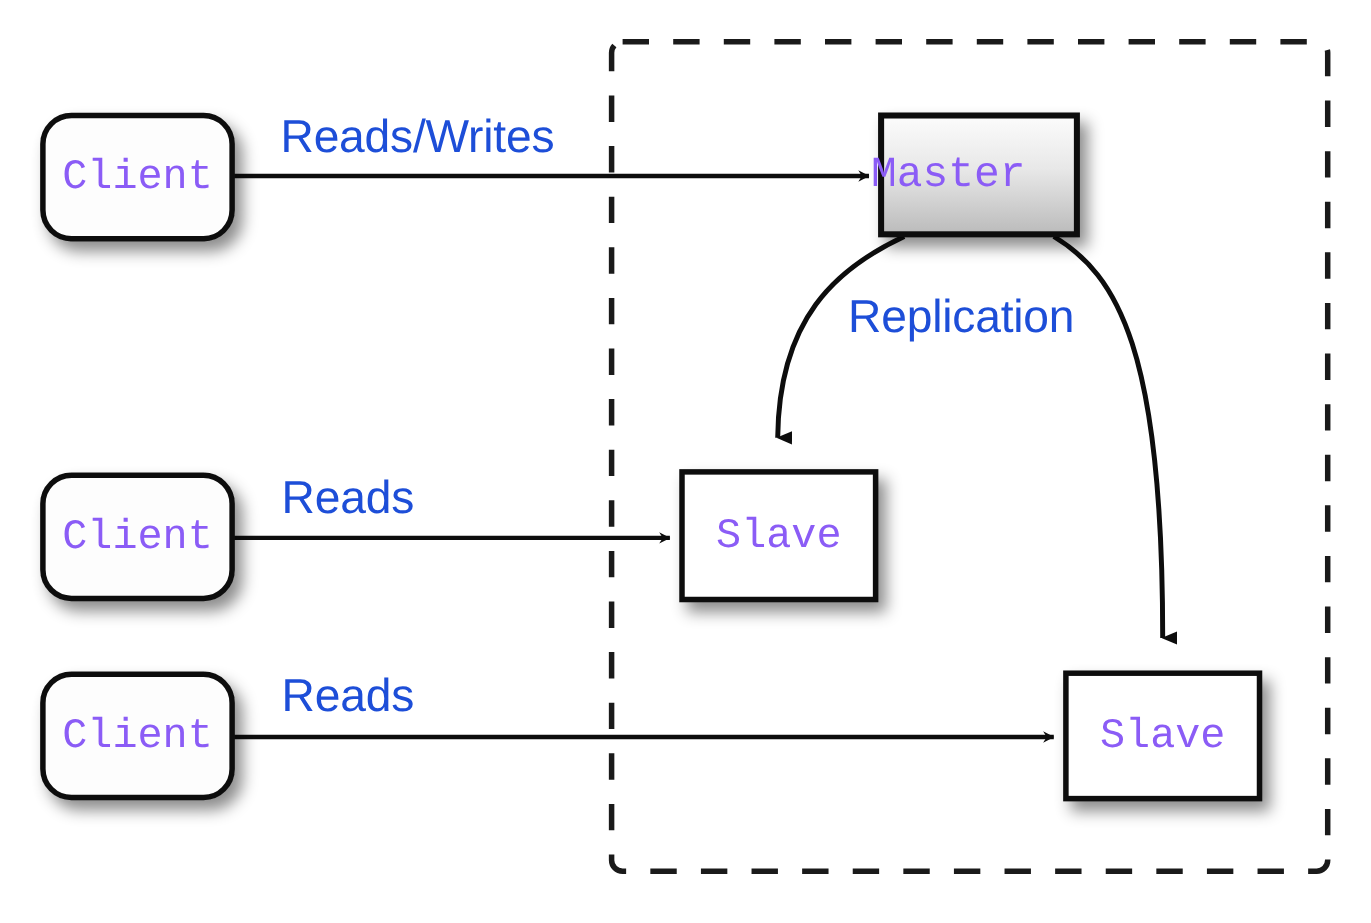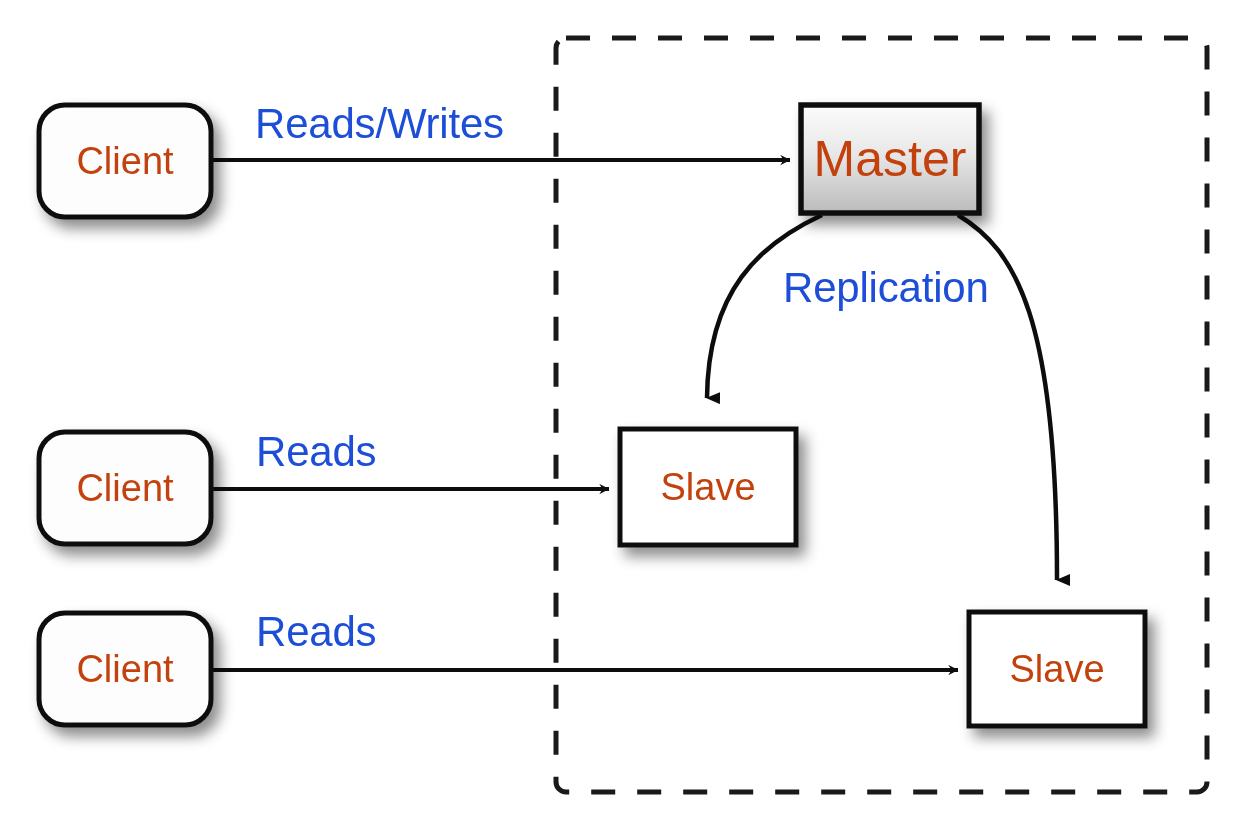--- a/index.html
+++ b/index.html
@@ -22,22 +22,22 @@
     left: 0;
     top: 0;
     width: 1246px;
     height: 839px;
   }
   .node-label {
     position: absolute;
     display: flex;
     align-items: center;
     justify-content: center;
-    font-family: Liberation Sans, sans-serif;
-    color: #c2410c;
+    font-family: Liberation Mono, monospace;
+    color: #8b5cf6;
     white-space: nowrap;
     pointer-events: none;
   }
   .edge-label {
     position: absolute;
     font-family: "Liberation Sans", sans-serif;
     color: #1d4ed8;
     white-space: nowrap;
     letter-spacing: -0.2px;
   }
@@ -104,27 +104,27 @@
       <rect x="969" y="612" width="176" height="114" fill="#ffffff" stroke="#111111" stroke-width="5"></rect>
     </g>
   </svg>
 
   <div class="node-label" style="left:39px; top:105px; width:172px; height:112px; font-size:38px;">Client</div>
 
   <div class="node-label" style="left:39px; top:432px; width:172px; height:112px; font-size:38px;">Client</div>
 
   <div class="node-label" style="left:39px; top:613px; width:172px; height:112px; font-size:38px;">Client</div>
 
-  <div class="node-label" style="left:801px; top:105px; width:178px; height:108px; font-size:50px;">Master</div>
+  <div class="node-label" style="left:773px; top:105px; width:178px; height:108px; font-size:39px;">Master</div>
 
   <div class="node-label" style="left:620px; top:429px; width:176px; height:116px; font-size:38px;">Slave</div>
 
   <div class="node-label" style="left:969px; top:612px; width:176px; height:114px; font-size:38px;">Slave</div>
 
   <div class="edge-label" style="left:255px; top:100px; font-size:42px;">Reads/Writes</div>
 
   <div class="edge-label" style="left:256px; top:428px; font-size:42px;">Reads</div>
 
   <div class="edge-label" style="left:256px; top:608px; font-size:42px;">Reads</div>
 
-  <div class="edge-label" style="left:771px; top:264px; font-size:42px;margin-left:12px;">Replication</div>
+  <div class="edge-label" style="left:771px; top:264px; font-size:42px;">Replication</div>
 
 </div>
 
 </body></html>

